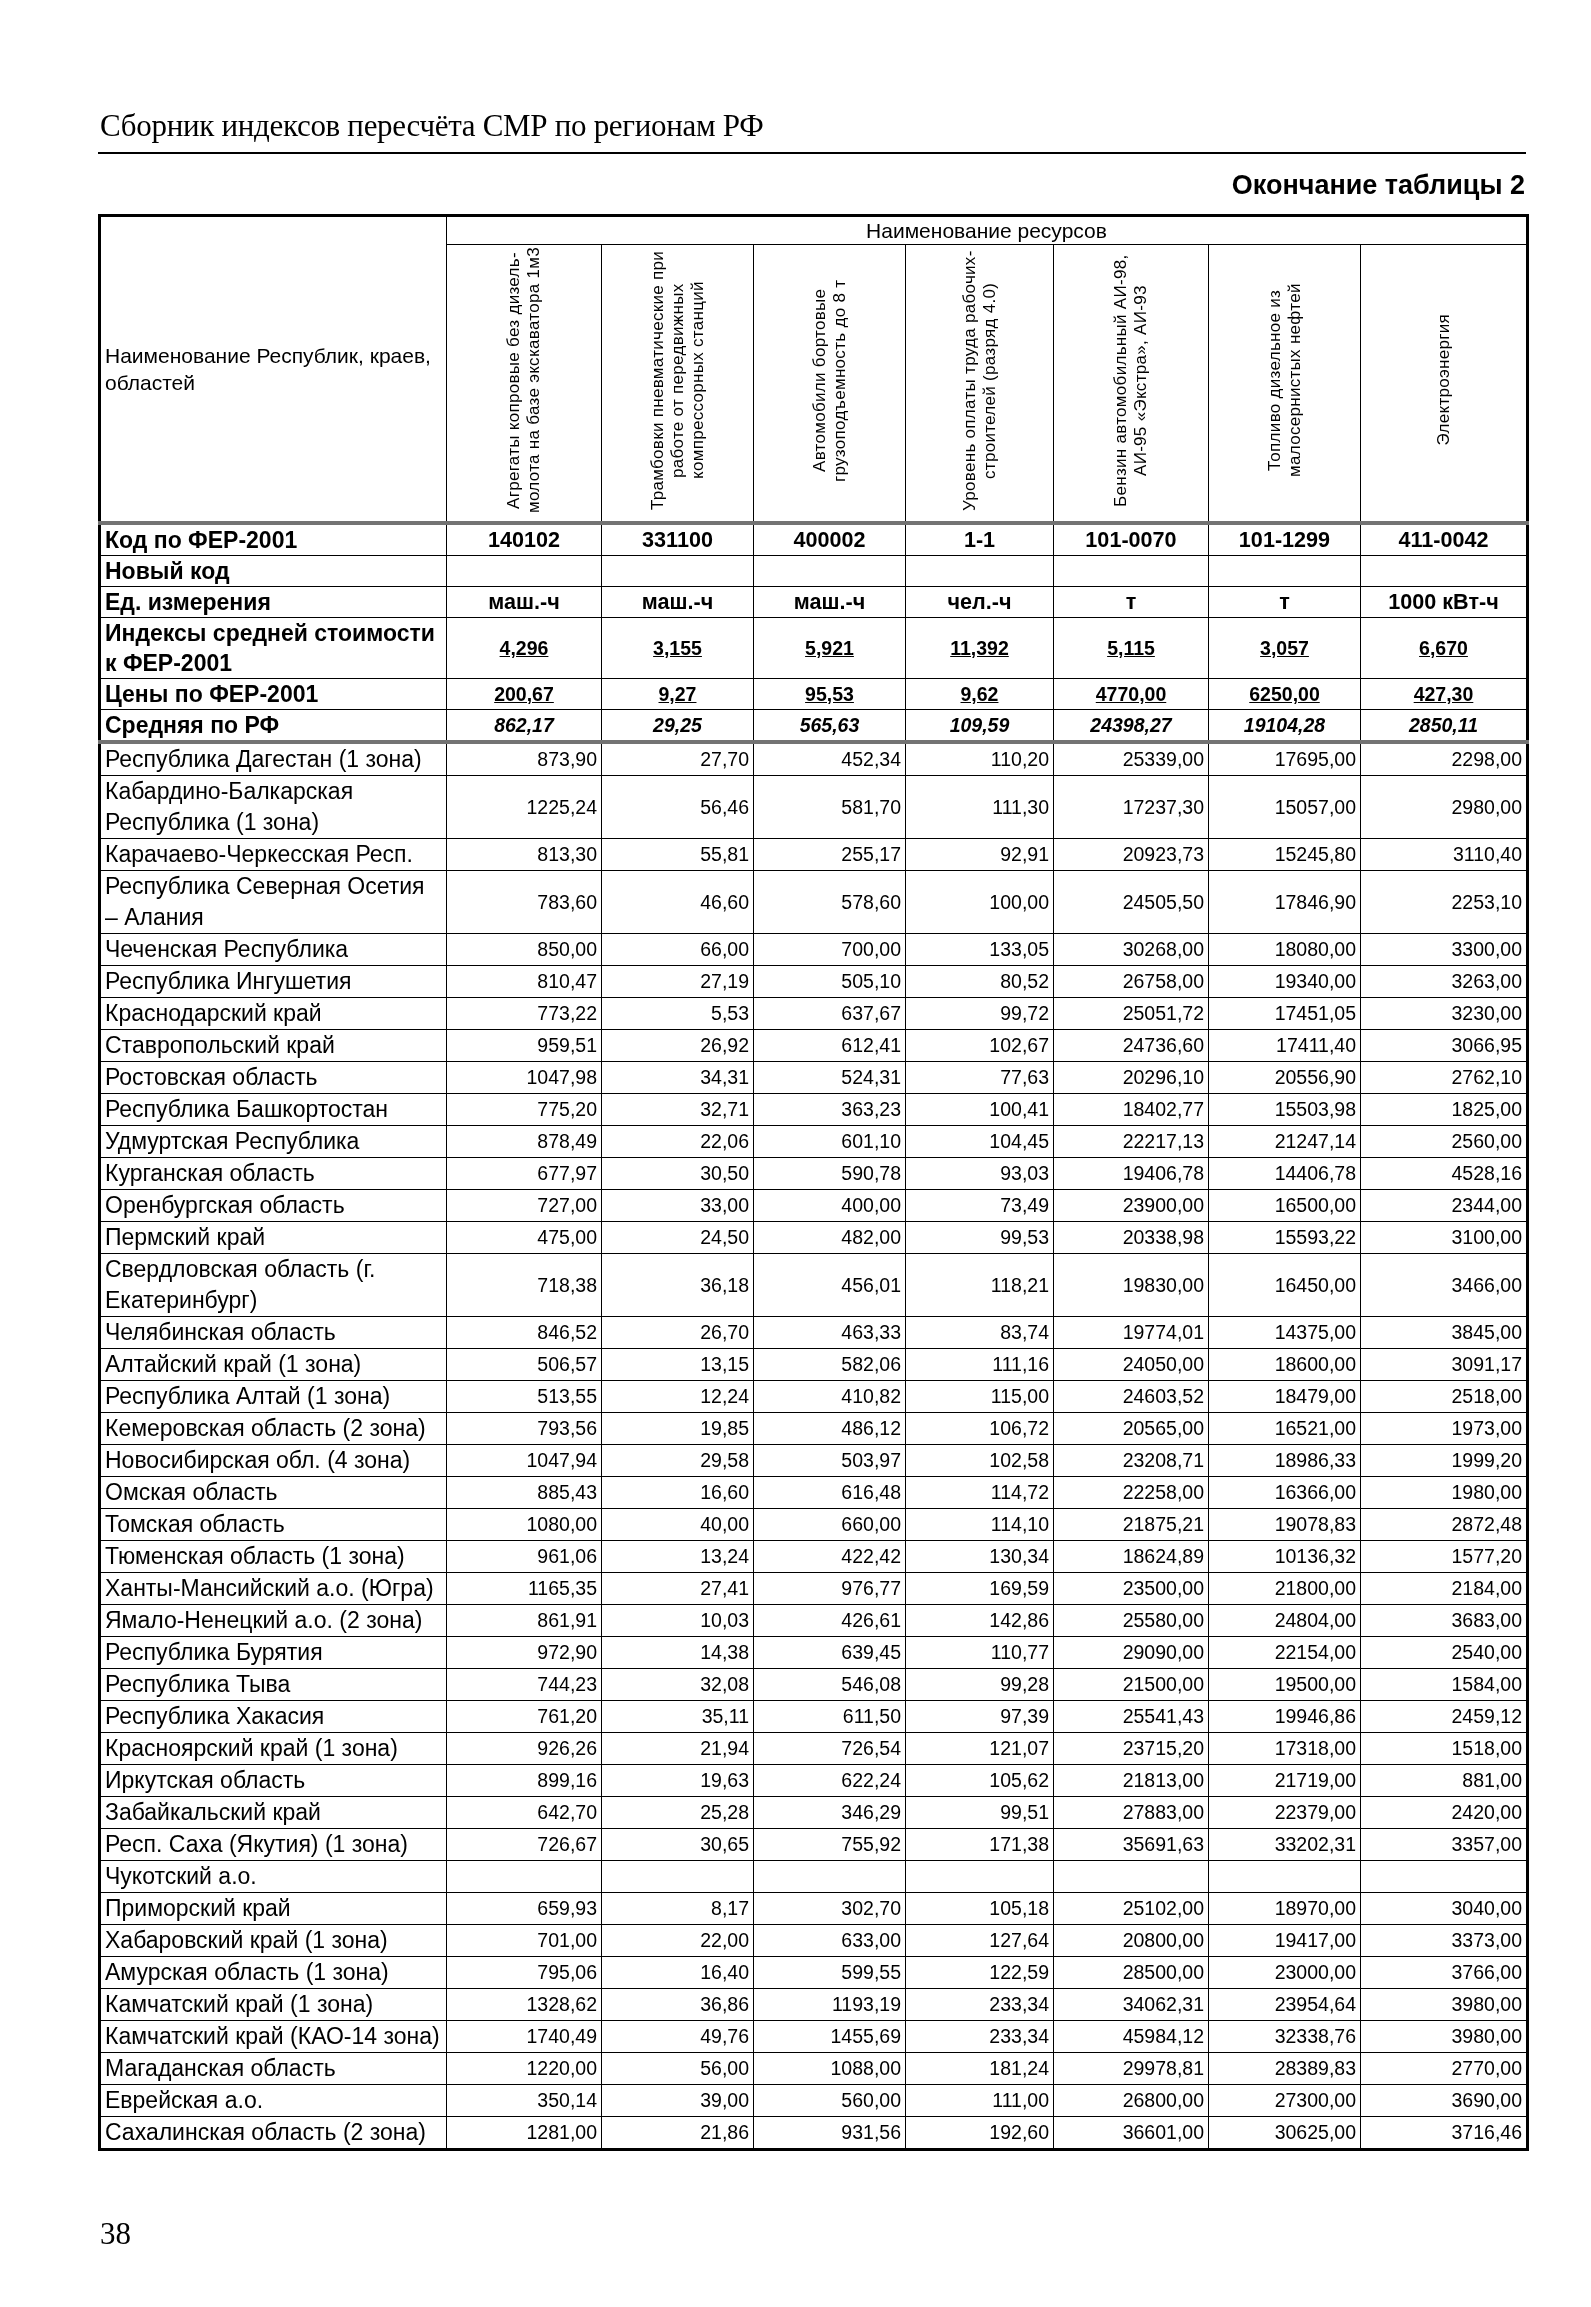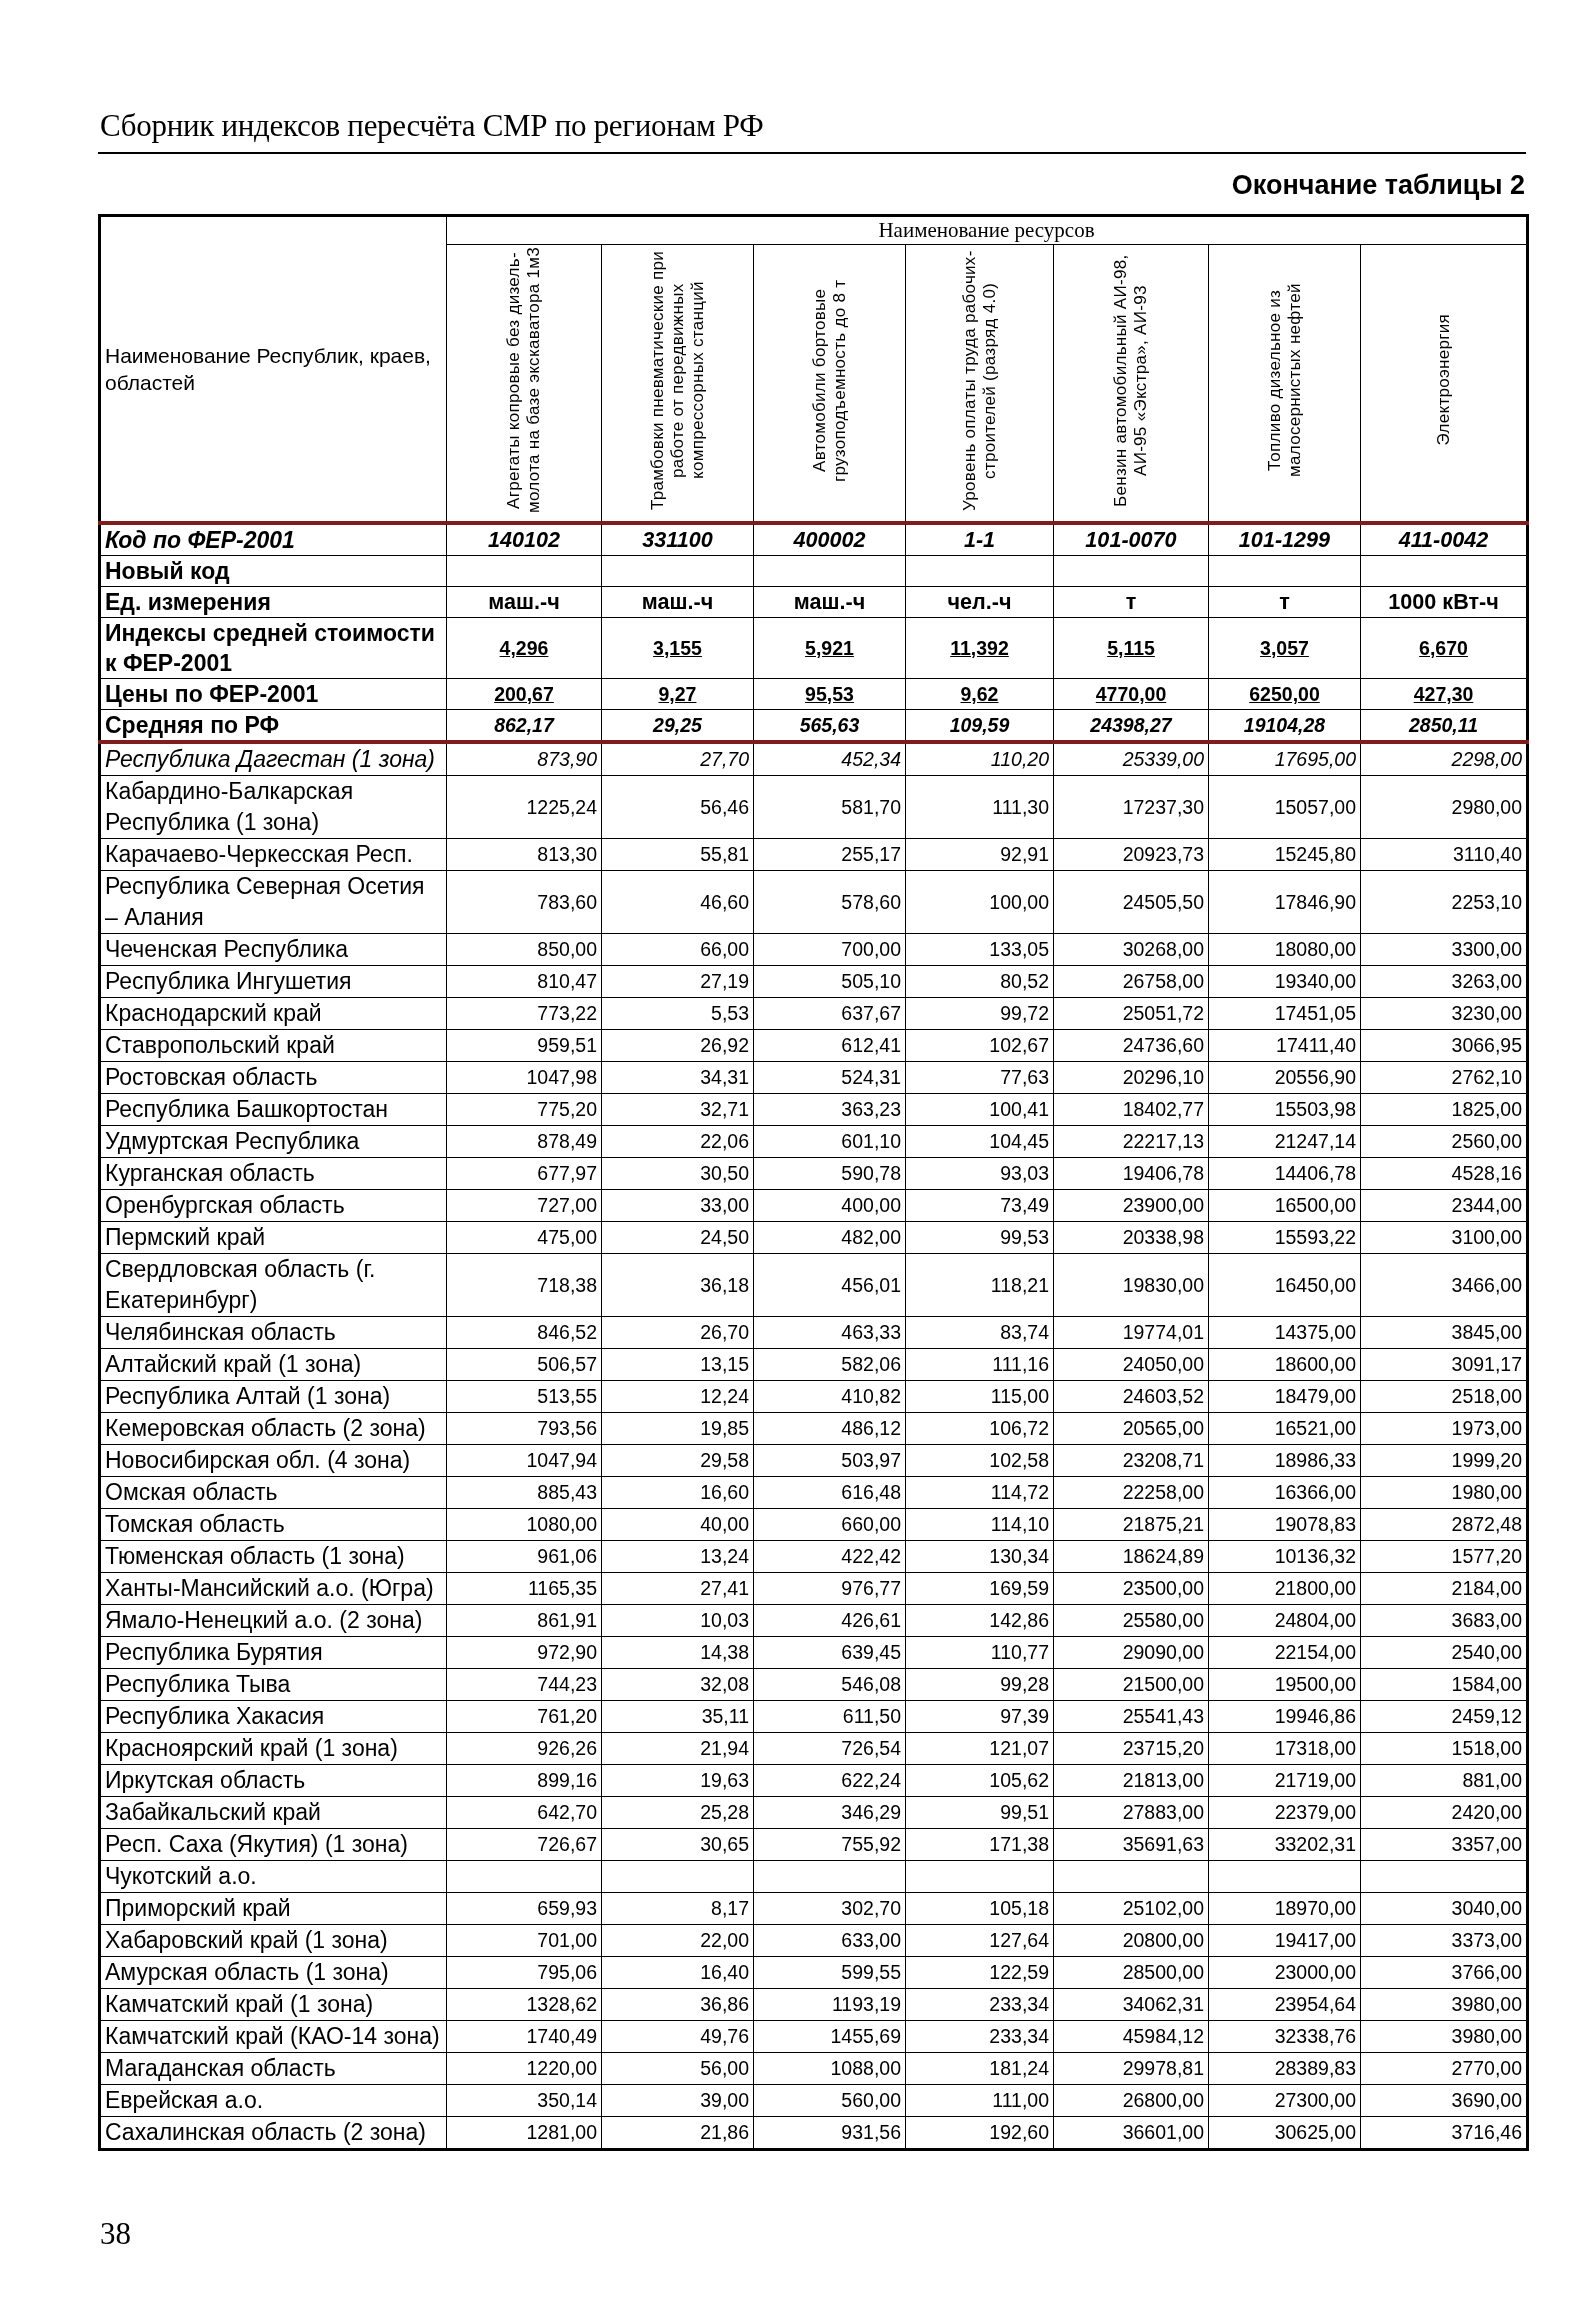--- a/index.html
+++ b/index.html
@@ -3,29 +3,29 @@
 <meta charset="utf-8">
 <style>
   html,body{margin:0;padding:0;background:#fff;}
   body{width:1592px;height:2307px;position:relative;overflow:hidden;color:#000;}
   .running-head{position:absolute;left:100px;top:108px;font-family:"Liberation Serif",serif;font-size:31px;letter-spacing:-0.3px;}
   .head-rule{position:absolute;left:98px;top:152px;width:1428px;height:2px;background:#000;}
   .table-caption{position:absolute;right:67px;top:170px;font-family:"Liberation Sans",sans-serif;font-weight:bold;font-size:27px;}
   table.main{position:absolute;left:98px;top:214px;width:1427px;border-collapse:collapse;font-family:"Liberation Sans",sans-serif;table-layout:fixed;}
   table.main td{border:1.3px solid #000;padding:0 4px;font-size:21px;line-height:27px;}
   table.main{border:3.4px solid #000;}
-  .grp-head{text-align:center;font-size:17px;height:25.6px;line-height:25.6px;font-family:Liberation Serif, serif;}
+  .grp-head{text-align:center;font-size:17px;height:25.6px;line-height:25.6px;}
   .name-head{font-size:17.5px;line-height:23px;vertical-align:middle;}
   .vert-cell{height:276px;padding:0;vertical-align:middle;text-align:center;}
   .vert{writing-mode:vertical-rl;transform:rotate(180deg);display:inline-block;font-size:17px;line-height:20px;text-align:center;max-height:269px;letter-spacing:0.3px;}
   tr.meta td{font-weight:bold;font-size:23px;line-height:30px;}
   tr.meta td.val{text-align:center;font-size:21.6px;}
   tr.meta.small td.val{font-size:19.5px;text-decoration:underline;}
   tr.meta.italic td.val{font-style:italic;font-size:19.5px;}
-  tr.thick-top td{border-top:4px solid #7f1d1d;font-style:italic;}
+  tr.thick-top td{border-top:4px solid #737373;}
   tr.data td.val{text-align:right;font-size:19.5px;}
   tr.data td.rname{font-size:23px;line-height:31px;}
   tr.data td{height:31px;}
   .page-num{position:absolute;left:100px;top:2216px;font-family:"Liberation Serif",serif;font-size:31px;}
 </style>
 </head>
 <body>
 
 <div class="running-head">Сборник индексов пересчёта СМР  по регионам РФ</div>
 <div class="head-rule"></div>

